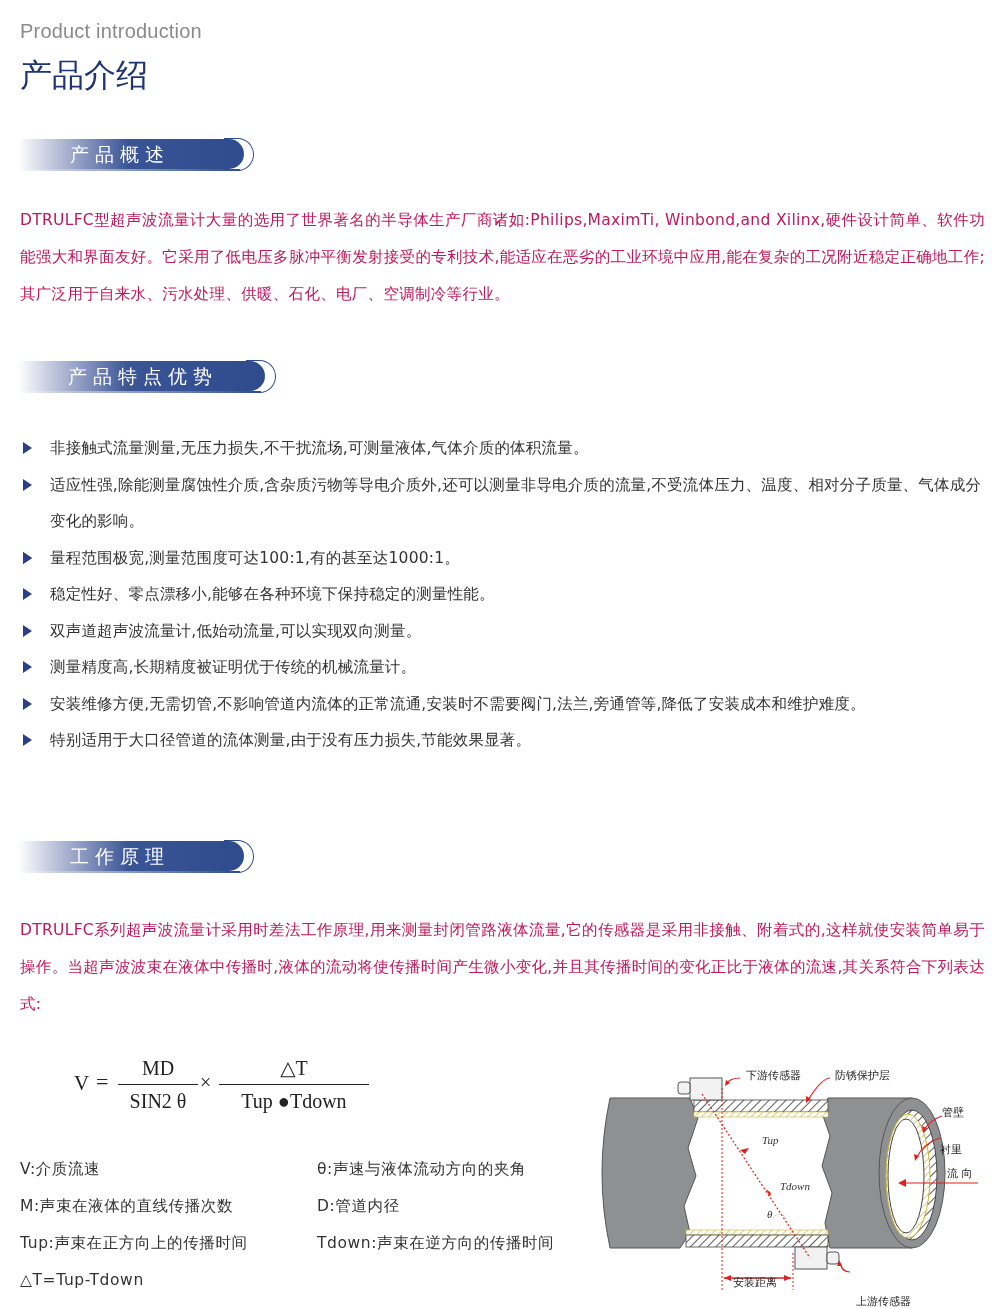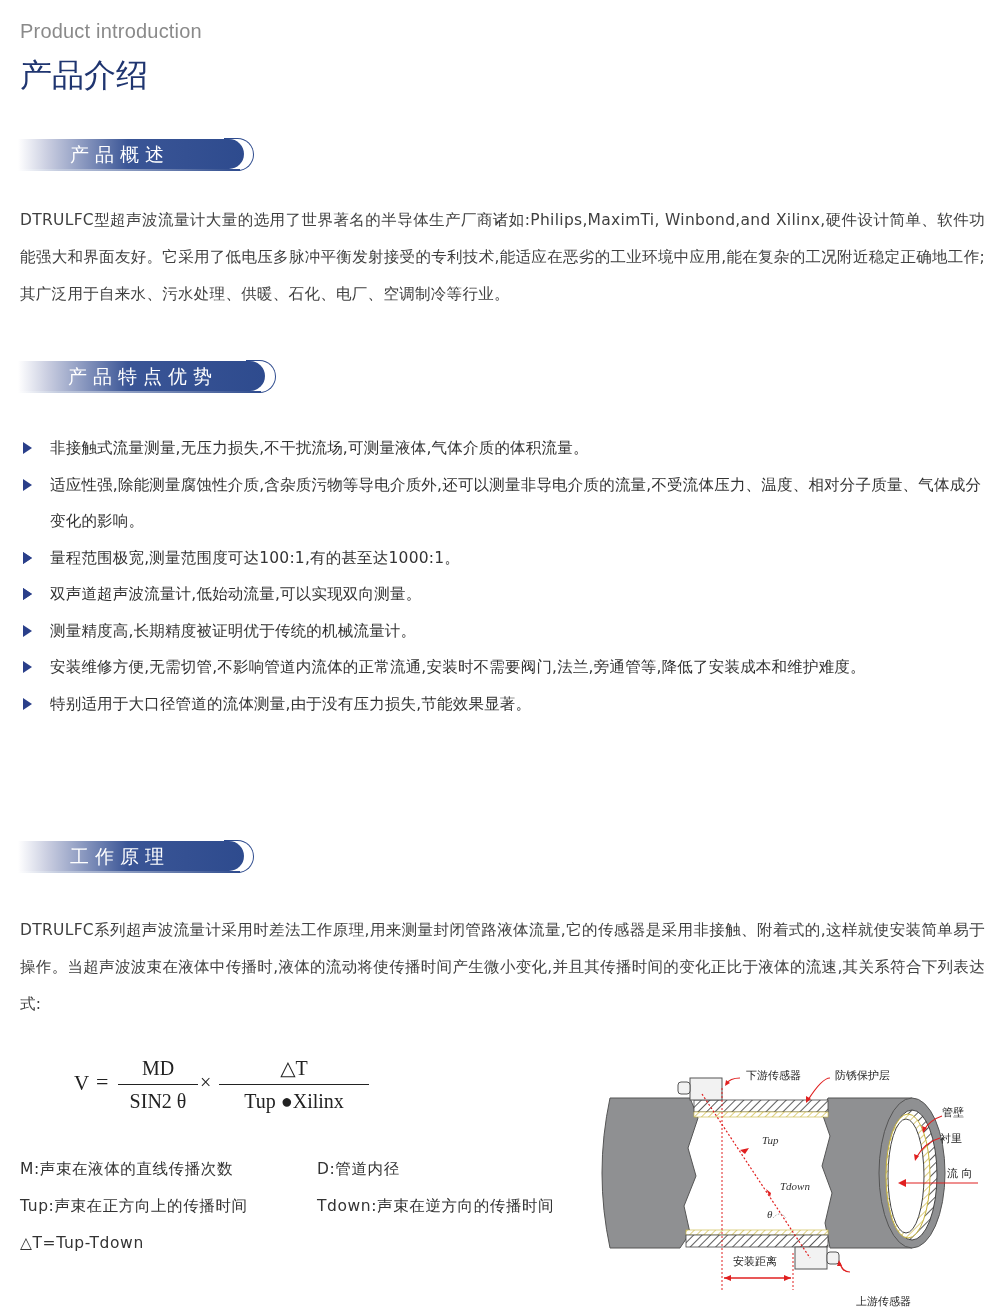--- a/index.html
+++ b/index.html
@@ -15,21 +15,21 @@
     border-radius: 0 16px 16px 0;
     background: linear-gradient(to right, #ffffff 0px, #c9cde0 30px, #3a5596 110px, #2e4b8e 100%);
   }
   .section-tab .outline {
     position: absolute; top: -1px; height: 33px; width: 30px;
     border: 1.5px solid #2e4b8e; border-left: none; border-radius: 0 18px 18px 0;
   }
   .section-tab .underline { position: absolute; left: 0; top: 30px; height: 1.5px; background: linear-gradient(to right, #ffffff, #c5cde0 40px, #2e4b8e); }
   .section-tab .label { position: absolute; top: 3px; color: #ffffff; font-size: 19px; letter-spacing: 6px; white-space: nowrap; }
 
-  .para { position: absolute; left: 20px; width: 965px; font-size: 15.5px; line-height: 37px; color: #404040; letter-spacing: 0.3px; text-align: justify; }
+  .para { position: absolute; left: 20px; width: 965px; font-size: 15.5px; line-height: 37px; color: #be185d; letter-spacing: 0.3px; text-align: justify; }
 
   .bullets { position: absolute; left: 20px; top: 430px; width: 970px; list-style: none; }
   .bullets li { position: relative; padding-left: 30px; font-size: 15.5px; line-height: 36.5px; color: #333; letter-spacing: 0.2px; }
   .bullets li .arrow {
     position: absolute; left: 3px; top: 12px; width: 0; height: 0;
     border-top: 6px solid transparent; border-bottom: 6px solid transparent;
     border-left: 9px solid #2a3f8a;
   }
 
   .formula { position: absolute; left: 74px; top: 1055px; width: 300px; height: 70px; font-family: "Liberation Serif", "DejaVu Serif", serif; color: #222; }
@@ -69,21 +69,21 @@
   <div class="bar" style="width:247px;"></div>
   <div class="outline" style="left:228px;"></div>
   <div class="underline" style="width:243px;"></div>
   <span class="label" style="left:50px;">产品特点优势</span>
 </div>
 <ul class="bullets">
   <li><span class="arrow"></span><span>非接触式流量测量,无压力损失,不干扰流场,可测量液体,气体介质的体积流量。</span></li>
   <li><span class="arrow"></span><span>适应性强,除能测量腐蚀性介质,含杂质污物等导电介质外,还可以测量非导电介质的流量,不受流体压力、温度、相对分子质量、气体成分变化的影响。</span></li>
   <li><span class="arrow"></span></li>
   <li><span class="arrow"></span><span>量程范围极宽,测量范围度可达100:1,有的甚至达1000:1。</span></li>
-  <li><span class="arrow"></span></li>
+  <li><span class="arrow"></span><span>稳定性好、零点漂移小,能够在各种环境下保持稳定的测量性能。</span></li>
   <li><span class="arrow"></span><span>双声道超声波流量计,低始动流量,可以实现双向测量。</span></li>
   <li><span class="arrow"></span><span>测量精度高,长期精度被证明优于传统的机械流量计。</span></li>
   <li><span class="arrow"></span><span>安装维修方便,无需切管,不影响管道内流体的正常流通,安装时不需要阀门,法兰,旁通管等,降低了安装成本和维护难度。</span></li>
   <li><span class="arrow"></span><span>特别适用于大口径管道的流体测量,由于没有压力损失,节能效果显著。</span></li>
 </ul>
 
 <div class="section-tab" style="top:841px;width:235px;">
   <div class="bar" style="width:226px;"></div>
   <div class="outline" style="left:206px;"></div>
   <div class="underline" style="width:222px;"></div>
@@ -96,25 +96,29 @@
   <span class="eq">=</span>
   <span class="frac1">
     <span class="num">MD</span>
     <span class="line"></span>
     <span class="den">SIN2 θ</span>
   </span>
   <span class="times">×</span>
   <span class="frac2">
     <span class="num">△T</span>
     <span class="line"></span>
-    <span class="den">Tup  ●Xilinx</span>
+    <span class="den">Tup  ●Tdown</span>
   </span>
 </div>
 
 <div class="legend">
+  <div class="row">
+      <span class="c1">V:介质流速</span>
+      <span class="c2">θ:声速与液体流动方向的夹角</span>
+    </div>
   <div class="row">
       <span class="c1">M:声束在液体的直线传播次数</span>
       <span class="c2">D:管道内径</span>
     </div>
   <div class="row">
       <span class="c1">Tup:声束在正方向上的传播时间</span>
       <span class="c2">Tdown:声束在逆方向的传播时间</span>
     </div>
   <div class="row">
       <span class="c1">△T=Tup-Tdown</span>
@@ -177,20 +181,20 @@
     <path d="M350,80 Q335,84 326,100" fill="none" stroke="#e02020" stroke-width="1.2"></path>
     <polygon points="325,103 324,96 329,98" fill="#e02020"></polygon>
     <line x1="388" y1="125" x2="312" y2="125" stroke="#e02020" stroke-width="1.2"></line>
     <polygon points="308,125 316,121 316,129" fill="#e02020"></polygon>
     <path d="M250,205 Q252,214 260,214" fill="none" stroke="#e02020" stroke-width="1.2"></path>
     <polygon points="249,202 252,208 247,208" fill="#e02020"></polygon>
   </svg>
   <span class="lbl" style="left:156px;top:10px;">下游传感器</span>
   <span class="lbl" style="left:245px;top:10px;">防锈保护层</span>
   <span class="lbl" style="left:352px;top:47px;">管壁</span>
-  <span class="lbl" style="left:350px;top:73px;">衬里</span>
+  <span class="lbl" style="left:350px;top:84px;">衬里</span>
   <span class="lbl" style="left:357px;top:108px;">流 向</span>
   <span class="ital" style="left:172px;top:76px;">Tup</span>
   <span class="ital" style="left:190px;top:122px;">Tdown</span>
   <span class="ital" style="left:177px;top:150px;">θ</span>
-  <span class="lbl" style="left:143px;top:196px;">安装距离</span>
+  <span class="lbl" style="left:143px;top:217px;">安装距离</span>
   <span class="lbl" style="left:266px;top:207px;margin-top:29px;">上游传感器</span>
 </div>
 
 </body></html>

